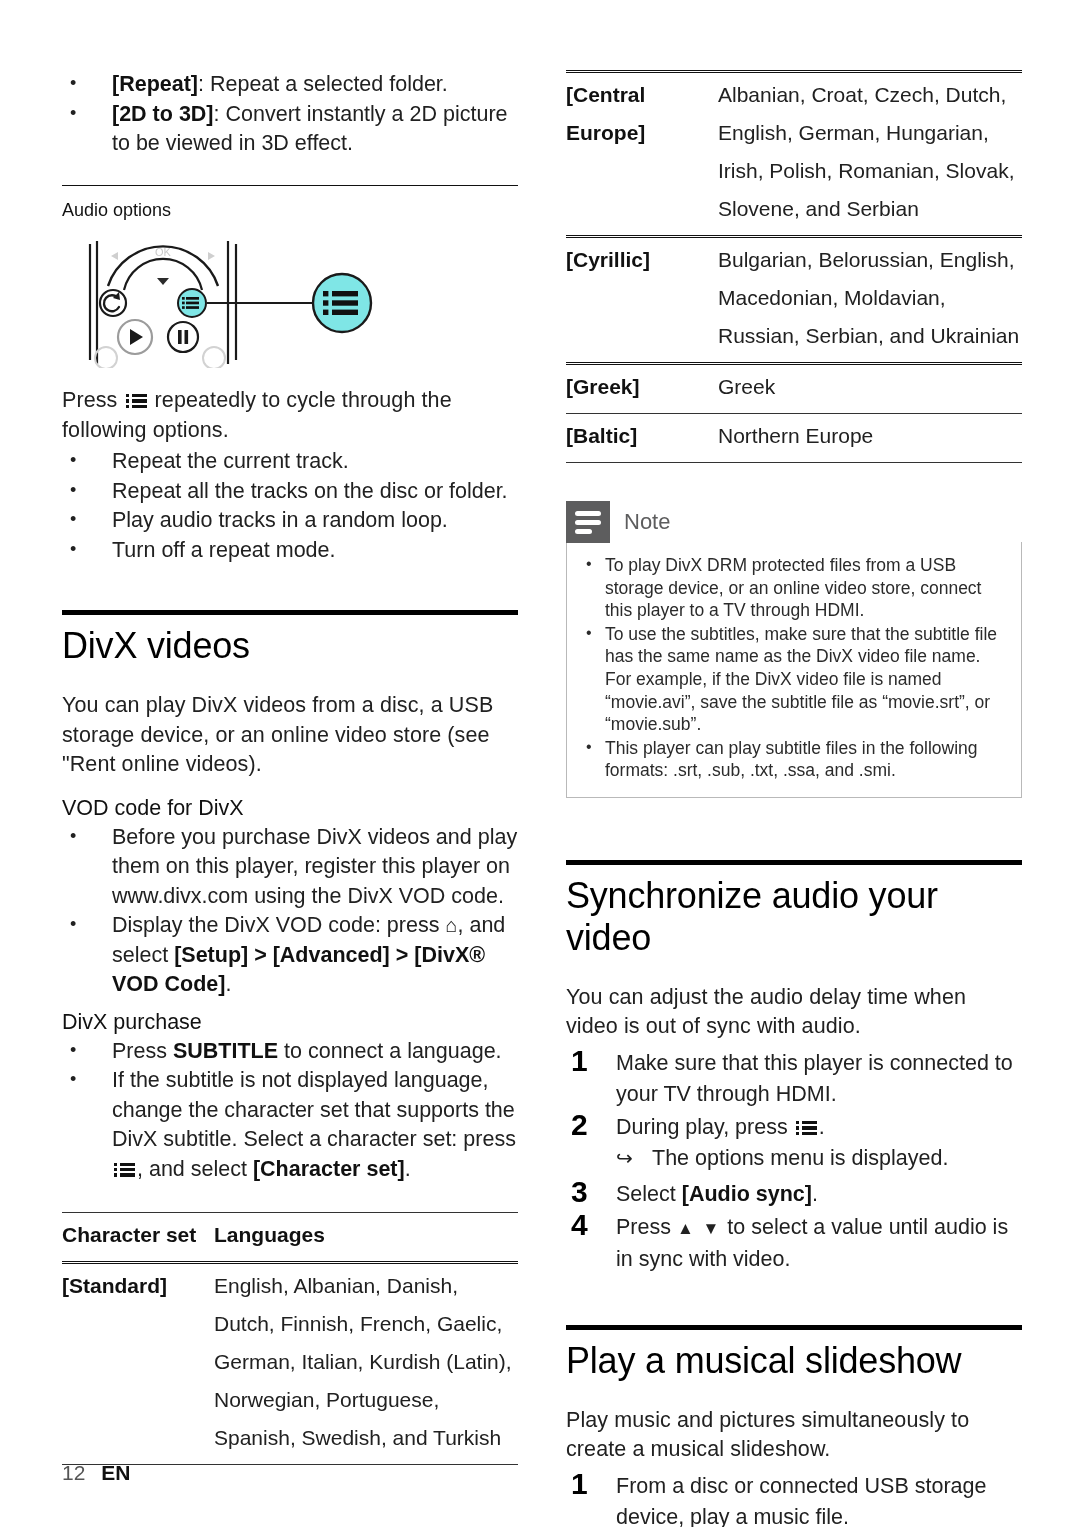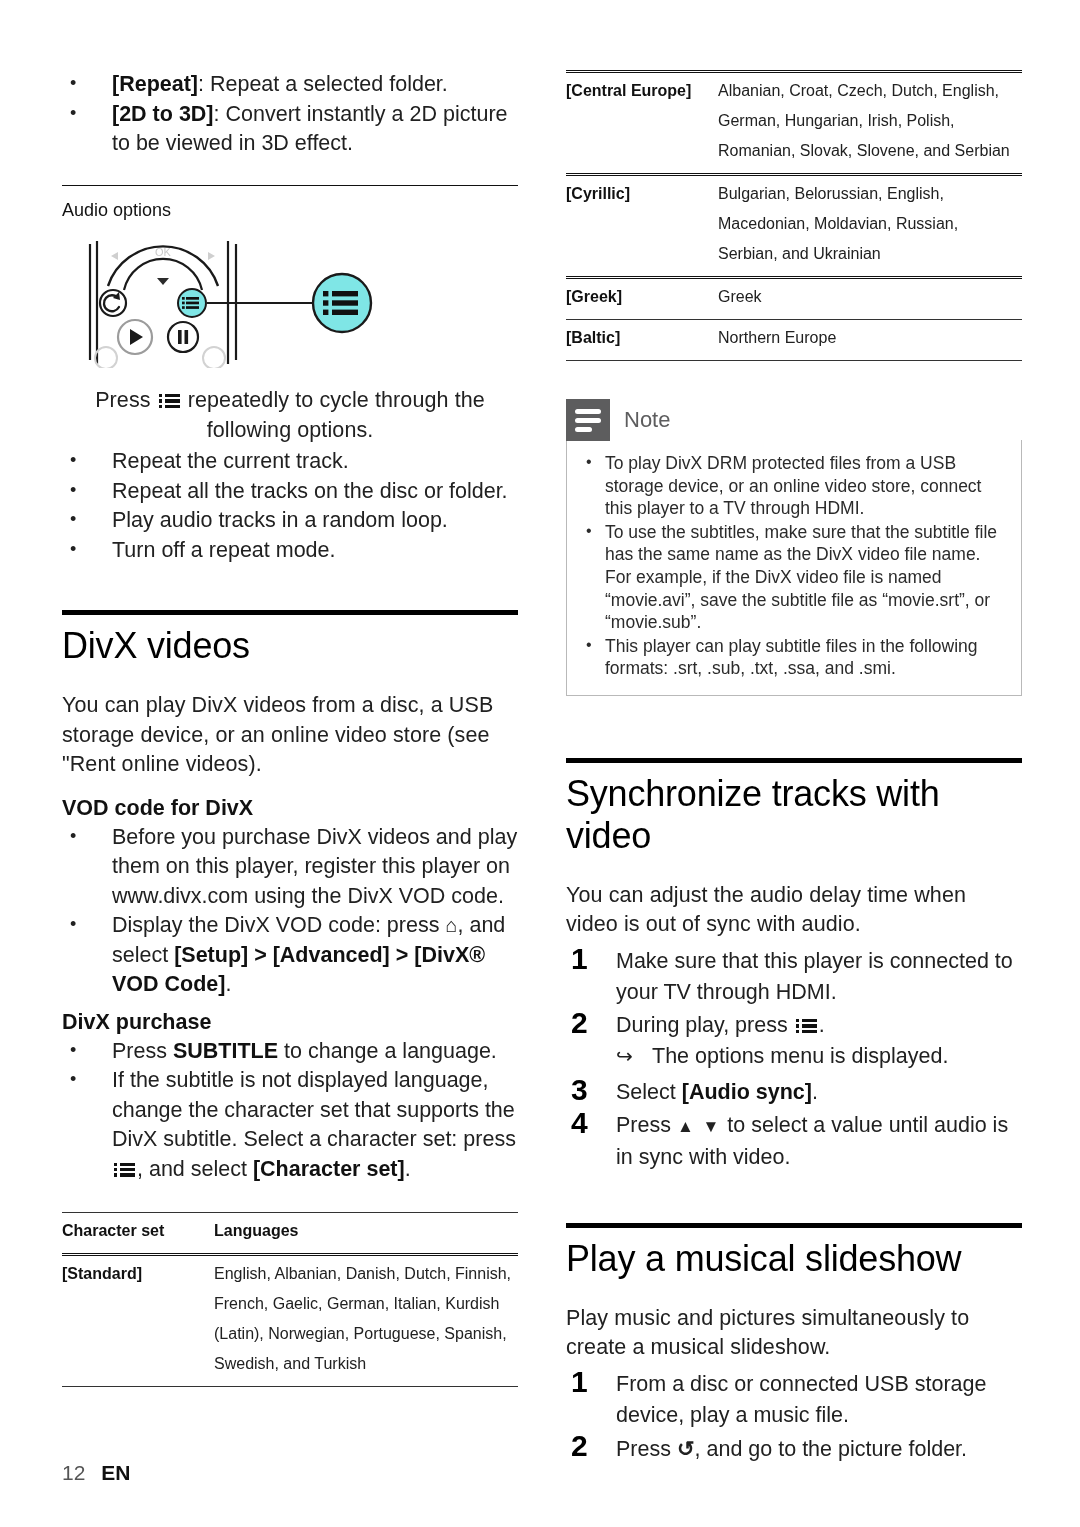--- a/index.html
+++ b/index.html
@@ -88,21 +88,21 @@
     font-size: 18px;
     line-height: 32px;
     font-weight: 400;
     margin: 0;
     color: #111;
     letter-spacing: 0px;
   }
   h3.minor {
     font-size: 21.5px;
     line-height: 29px;
-    font-weight: 700;
+    font-weight: 400;
     margin: 0;
     color: #111;
   }
 
   
   .steps { margin: 0; padding: 0; list-style: none; }
   .steps > li {
     position: relative;
     padding-left: 50px;
     font-size: 21.5px;
@@ -130,22 +130,22 @@
     position: absolute;
     left: 0;
     top: 0;
     font-size: 20px;
   }
 
   
   table.lang {
     width: 100%;
     border-collapse: collapse;
-    font-size: 16px;
-    line-height: 30px;
+    font-size: 21px;
+    line-height: 38px;
   }
   table.lang td, table.lang th {
     vertical-align: top;
     padding: 3px 0 7px 0;
     text-align: left;
     font-weight: 400;
     color: #212121;
   }
   table.lang th {
     font-weight: 700;
@@ -340,21 +340,21 @@
             <rect x="252" y="51" width="26" height="5.4"></rect>
             <rect x="252" y="60.3" width="26" height="5.4"></rect>
             <rect x="252" y="69.6" width="26" height="5.4"></rect>
             <rect x="243" y="51" width="5.4" height="5.4"></rect>
             <rect x="243" y="60.3" width="5.4" height="5.4"></rect>
             <rect x="243" y="69.6" width="5.4" height="5.4"></rect>
           </g>
         </svg>
       </div>
 
-      <p class="body-text" style="margin:0 0 2px 0;text-align:center;"><span>Press </span><span class="opt-glyph"><i></i><i></i><i></i><u></u><u></u><u></u></span><span> repeatedly to cycle through the following options.</span></p>
+      <p class="body-text" style="margin:0 0 2px 0;"><span>Press </span><span class="opt-glyph"><i></i><i></i><i></i><u></u><u></u><u></u></span><span> repeatedly to cycle through the following options.</span></p>
 
       <ul class="bullet-list">
         <li>Repeat the current track.</li>
         <li>Repeat all the tracks on the disc or folder.</li>
         <li>Play audio tracks in a random loop.</li>
         <li>Turn off a repeat mode.</li>
       </ul>
 
       <div style="height:45px"></div>
 
@@ -368,21 +368,21 @@
       <h3 class="minor">VOD code for DivX</h3>
 
       <ul class="bullet-list">
         <li>Before you purchase DivX videos and play them on this player, register this player on www.divx.com using the DivX VOD code.</li>
         <li><span>Display the DivX VOD code: press </span><span class="home-glyph">⌂</span><span>, and select </span><span class="b">[Setup] &gt; [Advanced] &gt; [DivX® VOD Code]</span><span>.</span></li>
       </ul>
 
       <h3 class="minor" style="margin-top:8px;">DivX purchase</h3>
 
       <ul class="bullet-list">
-        <li><span>Press </span><span class="b">SUBTITLE</span><span> to change a language.</span></li>
+        <li><span>Press </span><span class="b">SUBTITLE</span><span> to connect a language.</span></li>
         <li><span>If the subtitle is not displayed language, change the character set that supports the DivX subtitle. Select a character set: press </span><span class="opt-glyph"><i></i><i></i><i></i><u></u><u></u><u></u></span><span>, and select </span><span class="b">[Character set]</span><span>.</span></li>
       </ul>
 
       <div style="height:28px"></div>
 
       <table class="lang">
         <tbody>
           <tr class="line">
             <th class="c1">Character set</th>
             <th>Languages</th>
@@ -437,21 +437,21 @@
             <li>To play DivX DRM protected files from a USB storage device, or an online video store, connect this player to a TV through HDMI.</li>
             <li>To use the subtitles, make sure that the subtitle file has the same name as the DivX video file name. For example, if the DivX video file is named “movie.avi”, save the subtitle file as “movie.srt”, or “movie.sub”.</li>
             <li>This player can play subtitle files in the following formats: .srt, .sub, .txt, .ssa, and .smi.</li>
           </ul>
         </div>
       </div>
 
       <div style="height:62px"></div>
 
       <div class="rule-thick"></div>
-      <h1 class="section">Synchronize tracks with video</h1>
+      <h1 class="section">Synchronize audio your video</h1>
 
       <div style="height:24px"></div>
 
       <p class="body-text" style="margin:0 0 6px 0;">You can adjust the audio delay time when video is out of sync with audio.</p>
 
       <ul class="steps">
         <li>
           <span class="num">1</span>
           <span>Make sure that this player is connected to your TV through HDMI.</span>
         </li>

